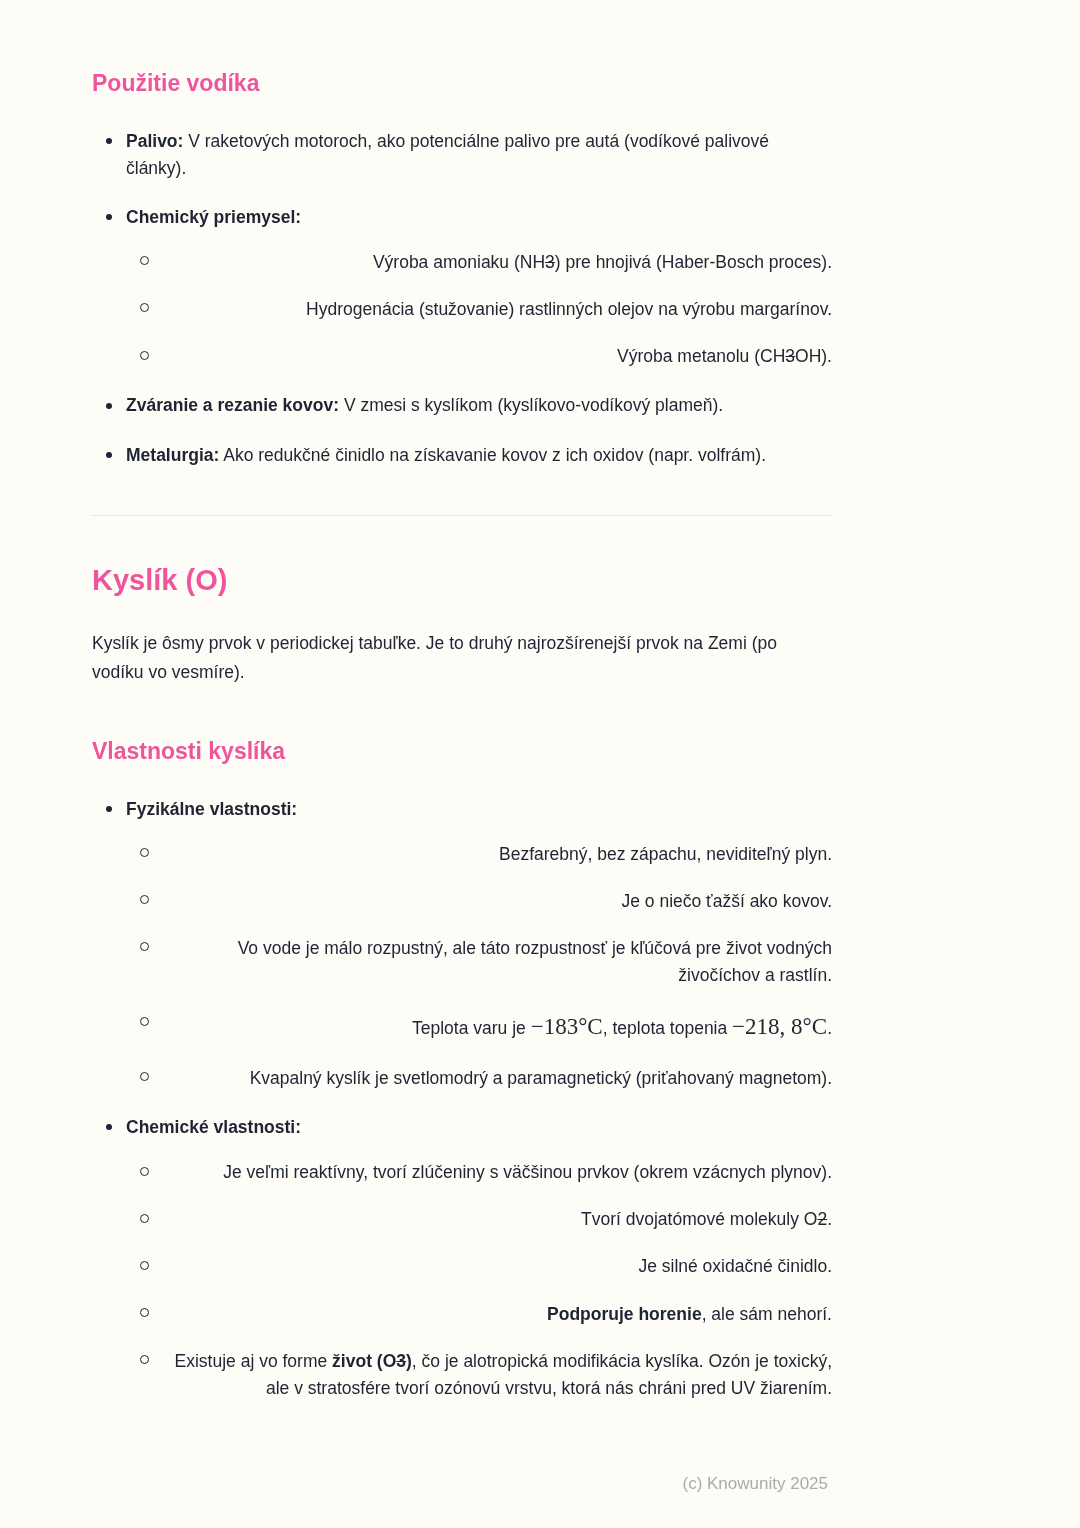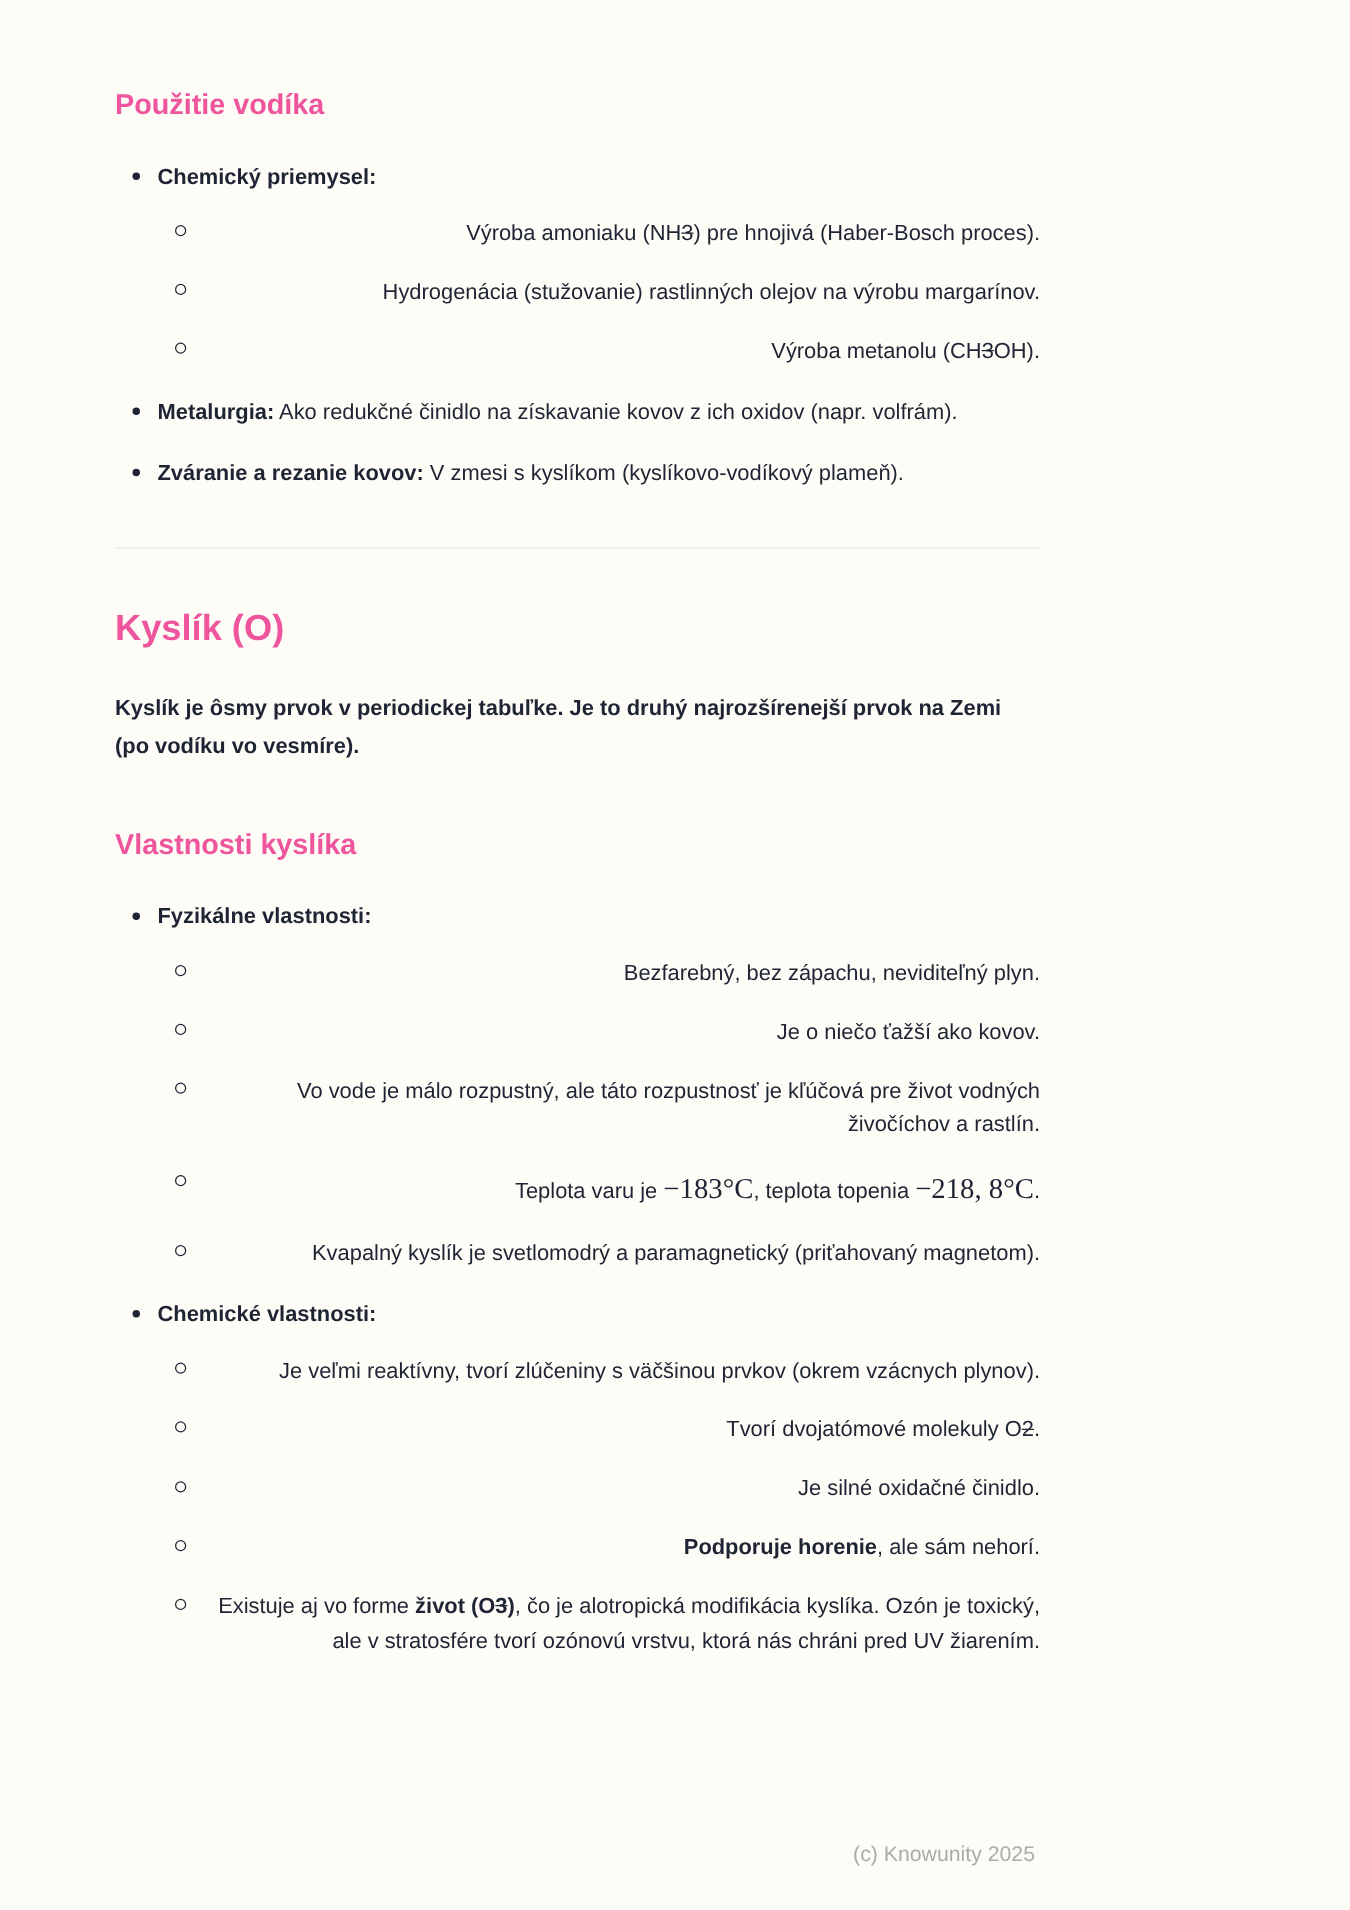--- a/index.html
+++ b/index.html
@@ -67,21 +67,20 @@
   }
   .sub-heading {
     color: var(--accent);
     font-size: 23px;
     font-weight: 700;
     margin: 46px 0 26px 0;
   }
   .intro {
     margin: 26px 0 0 0;
     line-height: 1.7;
-    font-weight: bold;
   }
   .divider {
     border: none;
     border-top: 1px solid var(--divider);
     margin: 46px 0 0 0;
     width: 100%;
   }
   ul.list {
     list-style: none;
     margin: 0;
@@ -145,27 +144,28 @@
 
 <div class="page">
   <div class="side-line"></div>
   <div class="side-panel"></div>
 
   <div class="content">
 
     <h2 class="section-heading">Použitie vodíka</h2>
 
     <ul class="list">
+        <li><span class="b">Palivo:</span><span> V raketových motoroch, ako potenciálne palivo pre autá (vodíkové palivové články).</span></li>
         <li><span class="b">Chemický priemysel:</span><ul class="sublist">
             <li><span>Výroba amoniaku (NH</span><span class="strike">3</span><span>) pre hnojivá (Haber-Bosch proces).</span></li>
             <li><span>Hydrogenácia (stužovanie) rastlinných olejov na výrobu margarínov.</span></li>
             <li><span>Výroba metanolu (CH</span><span class="strike">3</span><span>OH).</span></li>
           </ul></li>
+        <li><span class="b">Zváranie a rezanie kovov:</span><span> V zmesi s kyslíkom (kyslíkovo-vodíkový plameň).</span></li>
         <li><span class="b">Metalurgia:</span><span> Ako redukčné činidlo na získavanie kovov z ich oxidov (napr. volfrám).</span></li>
-        <li><span class="b">Zváranie a rezanie kovov:</span><span> V zmesi s kyslíkom (kyslíkovo-vodíkový plameň).</span></li>
       </ul>
 
     <hr class="divider">
 
     <h1 class="big-heading">Kyslík (O)</h1>
 
     <p class="intro">Kyslík je ôsmy prvok v periodickej tabuľke. Je to druhý najrozšírenejší prvok na Zemi (po vodíku vo vesmíre).</p>
 
     <h2 class="sub-heading">Vlastnosti kyslíka</h2>
 

